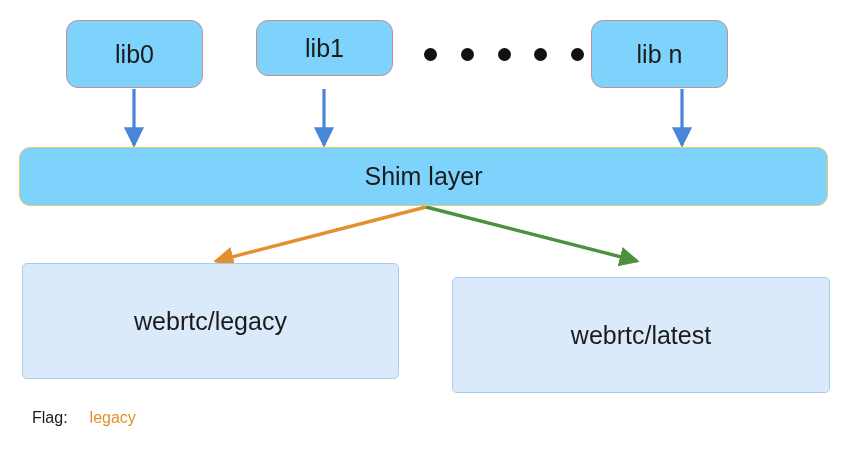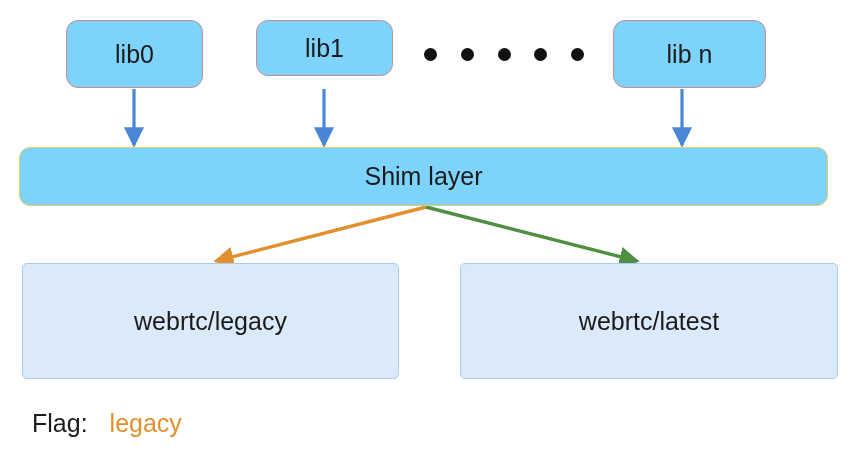--- a/index.html
+++ b/index.html
@@ -64,21 +64,21 @@
     height: 13px;
     border-radius: 50%;
     background: #111111;
   }
   .legend {
     position: absolute;
     left: 32px;
     top: 409px;
     display: flex;
     align-items: baseline;
-    font-size: 25px;
+    font-size: 16px;
   }
   .legend-label {
     color: #1b1b1b;
     margin-right: 22px;
   }
   .legend-legacy {
     color: #e2902e;
     margin-right: 32px;
   }
   .legend-latest {
@@ -120,33 +120,33 @@
   </div>
 
   <div class="dots-row" style="left:424px; top:48px; width:160px; height:13px; justify-content:space-between;">
     <span class="dot"></span>
     <span class="dot"></span>
     <span class="dot"></span>
     <span class="dot"></span>
     <span class="dot"></span>
   </div>
 
-  <div class="node lib-node" style="left:613px; top:20px; width:153px; height:68px;text-align:center;">
+  <div class="node lib-node" style="left:591px; top:20px; width:137px; height:68px;text-align:center;">
     <span>lib n</span>
   </div>
 
   <div class="node shim-node" style="left:19px; top:147px; width:809px; height:59px;">
     <span>Shim layer</span>
   </div>
 
   <div class="node webrtc-node" style="left:22px; top:263px; width:377px; height:116px;">
     <span>webrtc/legacy</span>
   </div>
 
-  <div class="node webrtc-node" style="left:452px; top:263px; width:378px; height:116px;margin-left:8px;">
+  <div class="node webrtc-node" style="left:452px; top:277px; width:378px; height:116px;">
     <span>webrtc/latest</span>
   </div>
 
   <div class="legend">
     <span class="legend-label">Flag:</span>
     <span class="legend-legacy">legacy</span>
   </div>
 
 </div>
 

